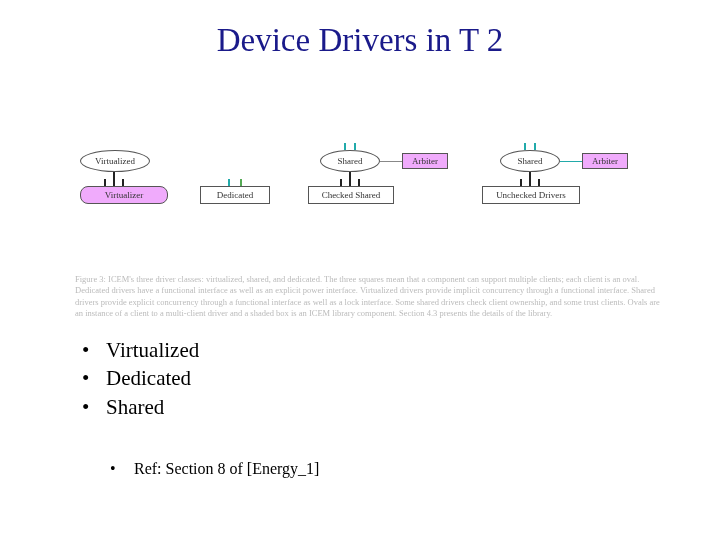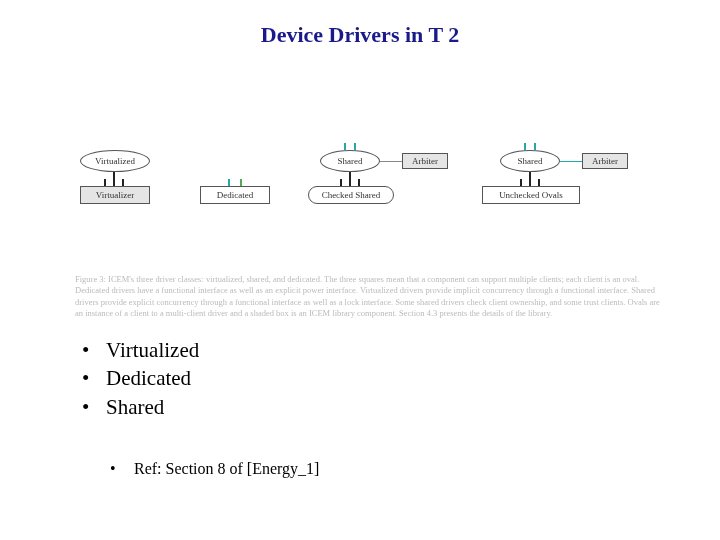--- a/index.html
+++ b/index.html
@@ -10,23 +10,23 @@
     font-family: "Times New Roman", Times, serif;
     position: relative;
     overflow: hidden;
   }
   .title {
     position: absolute;
     top: 22px;
     left: 0;
     width: 100%;
     text-align: center;
-    font-size: 22px;
+    font-size: 33px;
     color: #1a1a8a;
-    font-weight: bold;
+    font-weight: normal;
   }
   .figure {
     position: absolute;
     top: 150px;
     left: 70px;
     width: 600px;
     height: 90px;
   }
   .driver-group {
     position: absolute;
@@ -45,21 +45,21 @@
   .box {
     border: 1px solid #555;
     background: #fff;
     font-size: 9px;
     display: flex;
     align-items: center;
     justify-content: center;
     color: #333;
   }
   .shaded {
-    background: #e5e5e5;
+    background: #f0abfc;
   }
   .port {
     position: absolute;
     width: 2px;
     height: 7px;
     background: #222;
   }
   .port.teal { background: #2aa; }
   .port.green { background: #5a5; }
   .hline {
@@ -115,21 +115,21 @@
 <div class="figure">
 
   <div class="driver-group" style="left:0px; width:95px;">
     <div class="oval" style="position:absolute; top:0; left:10px; width:70px; height:22px;">
       <span>Virtualized</span>
     </div>
     <div class="port" style="top:22px; left:43px;"></div>
     <div class="port" style="top:29px; left:34px;"></div>
     <div class="port" style="top:29px; left:43px;"></div>
     <div class="port" style="top:29px; left:52px;"></div>
-    <div class="box shaded" style="position:absolute; top:36px; left:10px; width:70px; height:18px;">
+    <div class="box shaded" style="position:absolute; top:36px; left:10px; width:88px; height:18px;border-radius:8px;">
       <span>Virtualizer</span>
     </div>
   </div>
 
   <div class="driver-group" style="left:130px; width:85px;">
     <div class="port teal" style="top:29px; left:28px;"></div>
     <div class="port green" style="top:29px; left:40px;"></div>
     <div class="box" style="position:absolute; top:36px; left:0px; width:70px; height:18px;">
       <span>Dedicated</span>
     </div>
@@ -142,41 +142,41 @@
     <div class="port teal" style="top:-7px; left:24px;"></div>
     <div class="port teal" style="top:-7px; left:34px;"></div>
     <div class="hline" style="top:11px; left:60px; width:22px;"></div>
     <div class="box shaded" style="position:absolute; top:3px; left:82px; width:46px; height:16px;">
       <span>Arbiter</span>
     </div>
     <div class="port" style="top:22px; left:29px;"></div>
     <div class="port" style="top:29px; left:20px;"></div>
     <div class="port" style="top:29px; left:29px;"></div>
     <div class="port" style="top:29px; left:38px;"></div>
-    <div class="box" style="position:absolute; top:36px; left:-12px; width:86px; height:18px;border-radius:9px;">
+    <div class="box" style="position:absolute; top:36px; left:-12px; width:86px; height:18px;">
       <span>Checked Shared</span>
     </div>
   </div>
 
   <div class="driver-group" style="left:430px; width:170px;">
     <div class="oval" style="position:absolute; top:0; left:0px; width:60px; height:22px;">
       <span>Shared</span>
     </div>
     <div class="port teal" style="top:-7px; left:24px;"></div>
     <div class="port teal" style="top:-7px; left:34px;"></div>
     <div class="hline teal" style="top:11px; left:60px; width:22px;"></div>
     <div class="box shaded" style="position:absolute; top:3px; left:82px; width:46px; height:16px;">
       <span>Arbiter</span>
     </div>
     <div class="port" style="top:22px; left:29px;"></div>
     <div class="port" style="top:29px; left:20px;"></div>
     <div class="port" style="top:29px; left:29px;"></div>
     <div class="port" style="top:29px; left:38px;"></div>
     <div class="box" style="position:absolute; top:36px; left:-18px; width:98px; height:18px;">
-      <span>Unchecked Ovals</span>
+      <span>Unchecked Drivers</span>
     </div>
   </div>
 
 </div>
 
 <div class="caption">Figure 3: ICEM's three driver classes: virtualized, shared, and dedicated. The three squares mean that a component can support multiple clients; each client is an oval. Dedicated drivers have a functional interface as well as an explicit power interface. Virtualized drivers provide implicit concurrency through a functional interface. Shared drivers provide explicit concurrency through a functional interface as well as a lock interface. Some shared drivers check client ownership, and some trust clients. Ovals are an instance of a client to a multi-client driver and a shaded box is an ICEM library component. Section 4.3 presents the details of the library.</div>
 
 <div class="bullets">
   <div class="row">
     <span class="dot">•</span>

